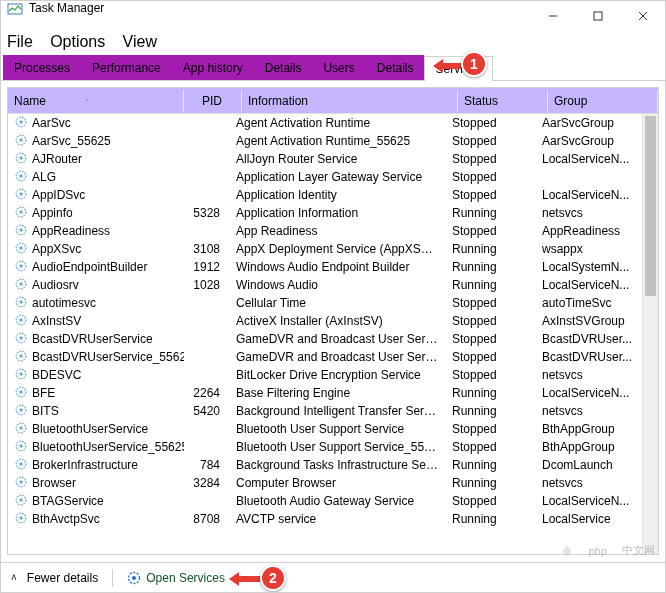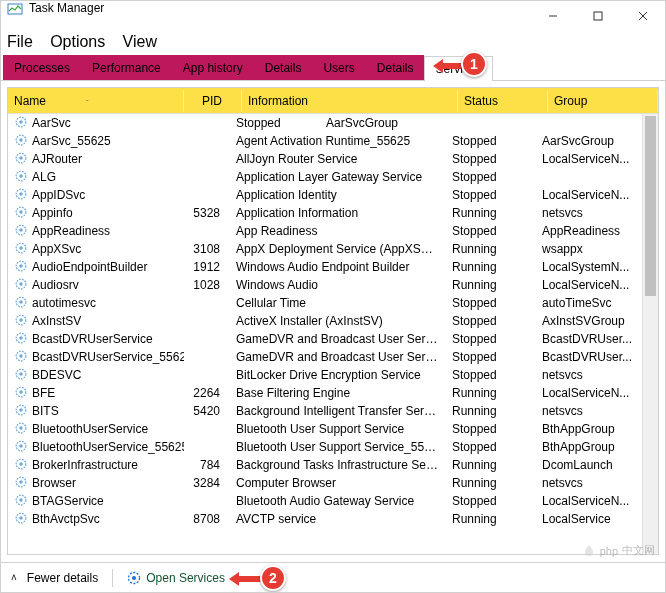--- a/index.html
+++ b/index.html
@@ -26,21 +26,21 @@
 .win-btn { width: 45px; height: 30px; display:flex; align-items:center; justify-content:center; }
 .win-btn svg { stroke: #333; }
 .menubar { padding: 2px 6px 4px 6px; }
 .menubar span { margin-right: 14px; font-size: 16px; cursor: default; }
 .tabs { display: flex; border-bottom: 1px solid #d0d0d0; padding-left: 2px; position: relative; }
 .tab {
   padding: 5px 10px;
   border: 1px solid transparent;
   border-bottom: none;
   font-size: 12px;
-  background: #be185d;
+  background: #a21caf;
 }
 .tab.active {
   border-color: #d0d0d0;
   background: #fff;
   position: relative;
   top: 1px;
 }
 .badge {
   position: absolute;
   width: 26px; height: 26px;
@@ -60,21 +60,21 @@
 .table-wrap {
   border: 1px solid #d0d0d0;
   margin: 6px;
   height: 468px;
   overflow: hidden;
   position: relative;
 }
 .thead {
   display: flex;
   border-bottom: 1px solid #e0e0e0;
-  background: #fde047;
+  background: #c4b5fd;
   font-size: 12px;
   height: 26px;
   align-items: center;
 }
 .thead .col { border-right: 1px solid #e8e8e8; padding: 4px 6px; }
 .col-name { width: 176px; }
 .col-pid { width: 46px; text-align: left; margin-left: 12px; }
 .col-desc { width: 216px; }
 .col-status { width: 90px; }
 .col-group { flex:1; }
@@ -97,21 +97,21 @@
   border-top: 1px solid #d0d0d0;
   display:flex;
   align-items:center;
   padding: 0 10px;
   gap: 10px;
   background:#fff;
 }
 .footer .sep { width:1px; height:18px; background:#d0d0d0; margin: 0 4px; }
 .footer .link { color: #14532d; display:flex; align-items:center; gap:5px; }
 .footer .caret { font-size:10px; }
-.watermark { position:absolute; right:10px; bottom:34px; opacity:0.55; font-size:11px; color:#888; display:flex; align-items:center; gap:4px;}
+.watermark { position:absolute; right:10px; bottom:34px; opacity:0.55; font-size:11px; color:#888; display:flex; align-items:center; gap:15px;}
 </style>
 </head>
 <body>
 
 <div class="titlebar">
   <span class="app-icon">
     <svg width="16" height="16" viewBox="0 0 16 16">
         <rect x="1" y="3" width="14" height="10" fill="#fff" stroke="#3a7ec2"></rect>
         <polyline points="2,10 5,7 8,9 11,5 14,8" fill="none" stroke="#3aa648" stroke-width="1.2"></polyline>
       </svg>
@@ -170,20 +170,21 @@
   <div class="tbody" id="tbody">
       <div class="row">
         <div class="cell c-name">
           <span><svg class="svc-icon" viewBox="0 0 16 16">
               <circle cx="8" cy="8" r="5.5" fill="none" stroke="#6fa8d8" stroke-width="1.4" stroke-dasharray="2 1.3"></circle>
               <circle cx="8" cy="8" r="2" fill="#6fa8d8"></circle>
             </svg></span>
           <span>AarSvc</span>
         </div>
         <div class="cell c-pid"></div>
+        <div class="cell c-desc">Agent Activation Runtime</div>
         <div class="cell c-status">Stopped</div>
         <div class="cell c-group">AarSvcGroup</div>
       </div>
       <div class="row">
         <div class="cell c-name">
           <span><svg class="svc-icon" viewBox="0 0 16 16">
               <circle cx="8" cy="8" r="5.5" fill="none" stroke="#6fa8d8" stroke-width="1.4" stroke-dasharray="2 1.3"></circle>
               <circle cx="8" cy="8" r="2" fill="#6fa8d8"></circle>
             </svg></span>
           <span>AarSvc_55625</span>

